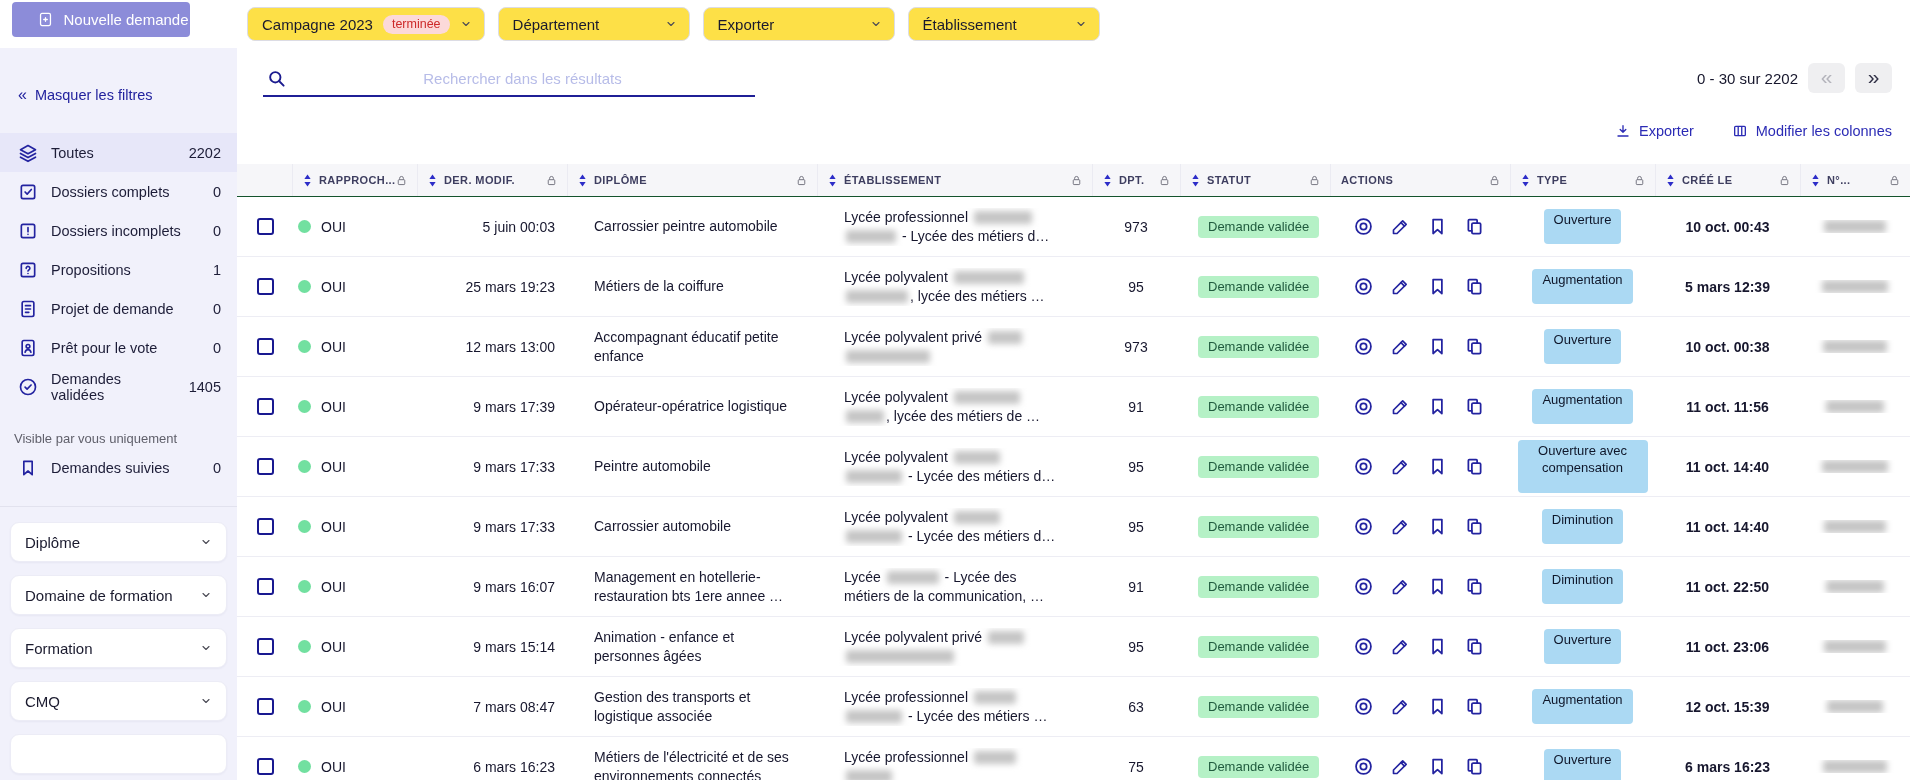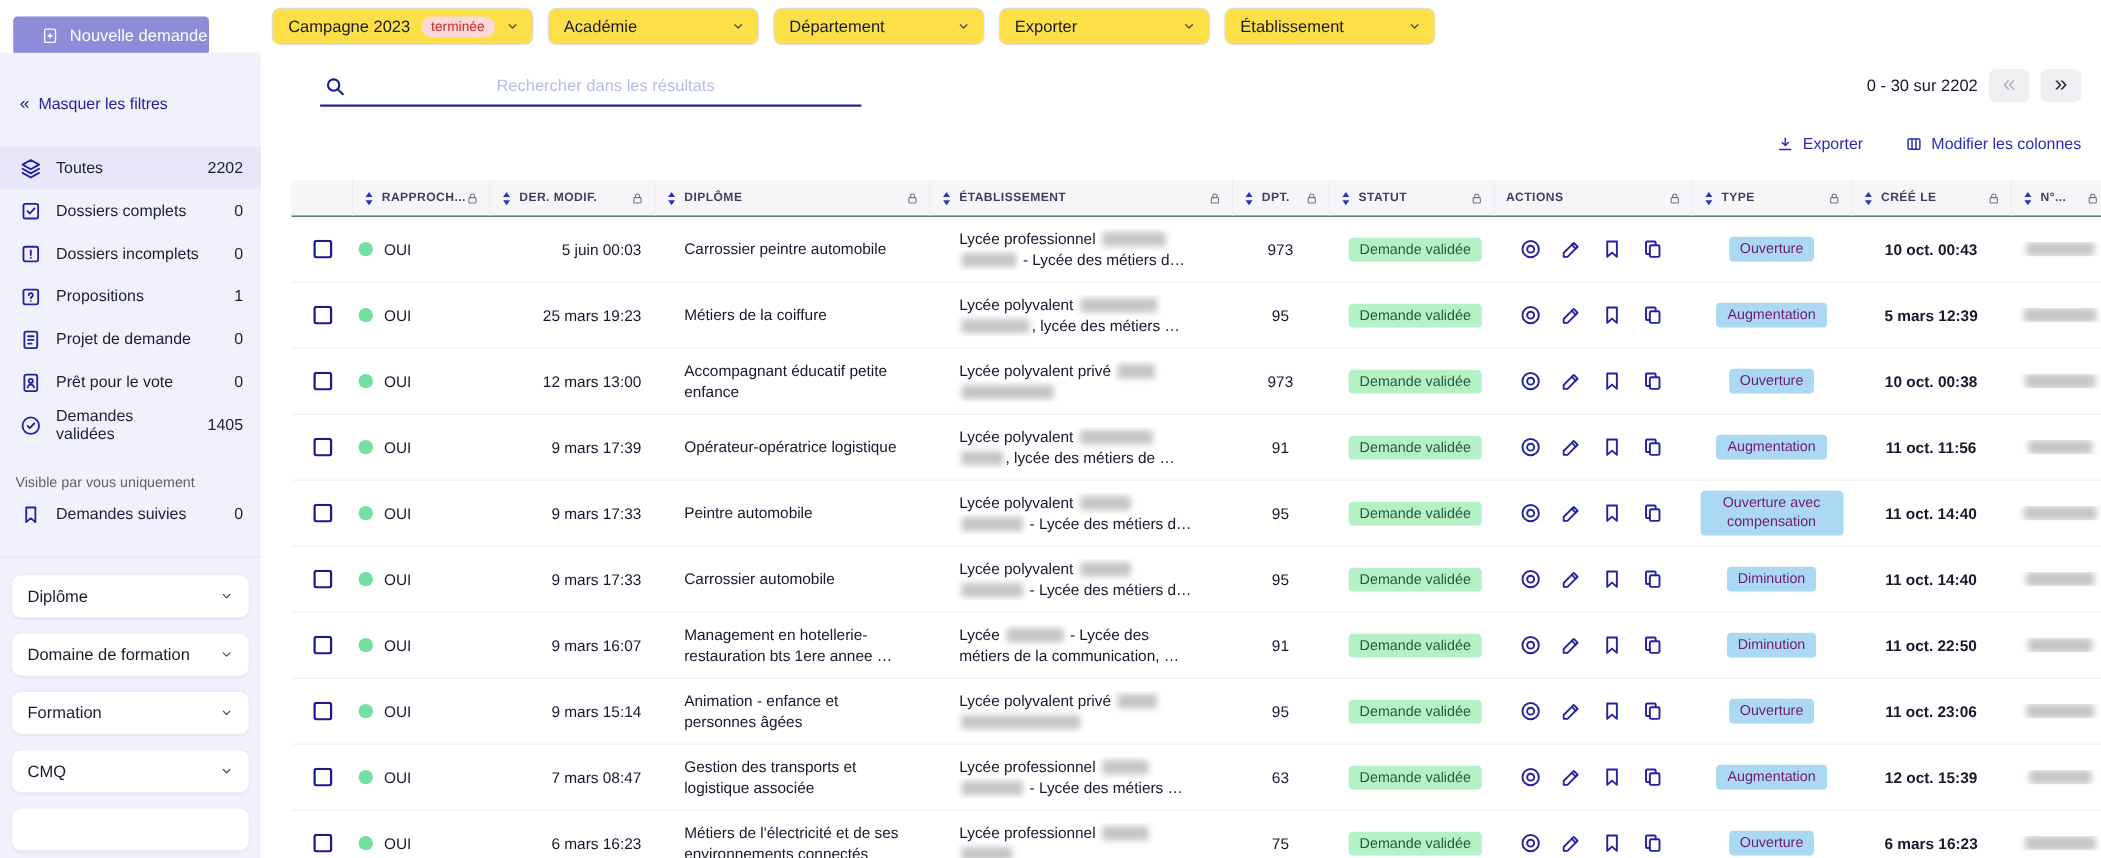--- a/index.html
+++ b/index.html
@@ -6,21 +6,21 @@
   html,body { width:1910px; height:780px; overflow:hidden; }
   body {
     position:relative; background:#fff;
     font-family:"Liberation Sans", sans-serif; color:#17172e;
   }
   svg { display:block; }
 
   
   .topbar { position:absolute; top:0; left:0; width:100%; height:48px; background:#fff; }
   .new-btn {
-    position:absolute; left:12px; top:15px; width:178px; height:35px;
+    position:absolute; left:12px; top:2px; width:178px; height:35px;
     background:#8c8cd9; color:#fff; border:none; border-radius:4px;
     font-family:inherit; font-size:15px; display:flex; align-items:center; justify-content:center;
     gap:9px; cursor:pointer;padding-left:24px;
   }
   .btn-ic svg { width:17px; height:17px; }
   .filters { position:absolute; left:247px; top:7px; display:flex; gap:13px; }
   .filter-box {
     min-width:192px; height:34px; background:#fde047; border:1px solid #dcdce4; border-radius:8px;
     display:flex; align-items:center; gap:10px; padding:0 12px 0 14px;
     font-size:15px; color:#1a1a2e; cursor:pointer;
@@ -51,21 +51,21 @@
   .side-section { margin:25px 0 2px 14px; color:#60606b; font-size:13px; }
   .side-divider { border-top:1px solid #e2e2ee; margin:19px 0 15px; }
   .side-drop {
     background:#fff; border:1px solid #ececf6; border-radius:9px; height:40px; margin:0 10px 13px;
     display:flex; align-items:center; padding:0 14px; font-size:15px; color:#1a1a2e; cursor:pointer;
     box-shadow:0 1px 2px rgba(40,40,90,.05);
   }
   .side-drop .chev { margin-left:auto; }
 
   
-  .main { position:absolute; top:48px; left:237px; right:0; bottom:0; background:#fff;margin-left:28px; }
+  .main { position:absolute; top:48px; left:237px; right:0; bottom:0; background:#fff; }
   .search-row {
     position:absolute; left:26px; top:16px; width:492px; height:33px;
     border-bottom:2px solid #1f1f96; display:flex; align-items:center; gap:8px; padding:0 4px 2px;
   }
   .search-ic svg { width:19px; height:19px; }
   input.search {
     border:none; outline:none; flex:1; font-family:inherit; font-size:15px; color:#1a1a2e;
     text-align:center; background:transparent;
   }
   input.search::placeholder { color:#b7bce8; }
@@ -120,21 +120,21 @@
   .act-btn { cursor:pointer; }
   .act-btn svg { width:21px; height:21px; }
   .c-type { display:flex; justify-content:center; }
   .c-cree { text-align:center;font-weight:bold; }
   .c-num { display:flex; justify-content:center; }
   .badge-status {
     background:#b5f1c6; color:#205b3e; font-size:13px; padding:3px 10px 4px; border-radius:4px;
     display:inline-block; white-space:nowrap;
   }
   .badge-type {
-    background:#abd9f3; color:#701a75; font-size:13px; padding:3px 10px 4px; border-radius:4px;
+    background:#abd9f3; color:#0f172a; font-size:13px; padding:3px 10px 16px; border-radius:4px;
     display:inline-block; text-align:center; line-height:1.3; max-width:130px;
   }
   .blur {
     display:inline-block; height:13px; background:#c5c5c5; border-radius:2px;
     filter:blur(3px); vertical-align:-2px; margin:0 2px;
   }
 </style>
 </head>
 <body>
 
@@ -152,29 +152,20 @@
   <div class="filter-box">
     <span class="f-label">Campagne 2023</span>
     <span class="f-badge">terminée</span>
     <span class="chev">
       <svg viewBox="0 0 24 24" fill="none" stroke="#4a4a55" stroke-width="2.2" stroke-linecap="round" stroke-linejoin="round">
             <path d="M6 9l6 6 6-6"></path>
           </svg>
     </span>
   </div>
 
-  <div class="filter-box">
-    <span class="f-label">Académie</span>
-
-    <span class="chev">
-      <svg viewBox="0 0 24 24" fill="none" stroke="#4a4a55" stroke-width="2.2" stroke-linecap="round" stroke-linejoin="round">
-            <path d="M6 9l6 6 6-6"></path>
-          </svg>
-    </span>
-  </div>
 
   <div class="filter-box">
     <span class="f-label">Département</span>
 
     <span class="chev">
       <svg viewBox="0 0 24 24" fill="none" stroke="#4a4a55" stroke-width="2.2" stroke-linecap="round" stroke-linejoin="round">
             <path d="M6 9l6 6 6-6"></path>
           </svg>
     </span>
   </div>

